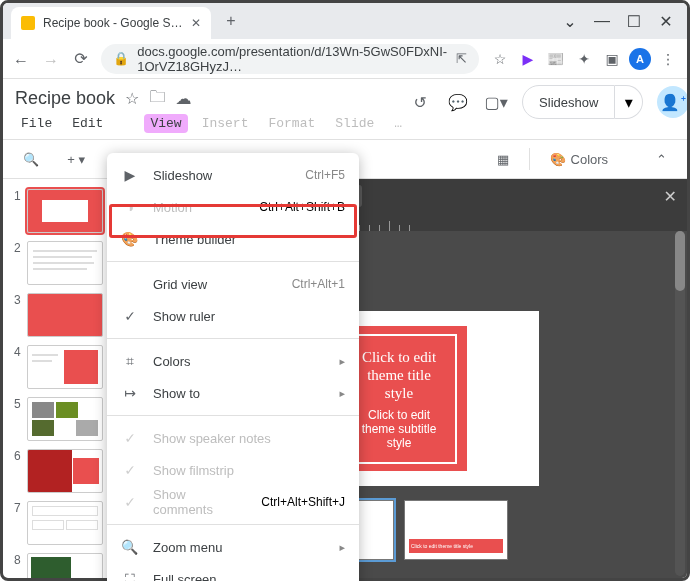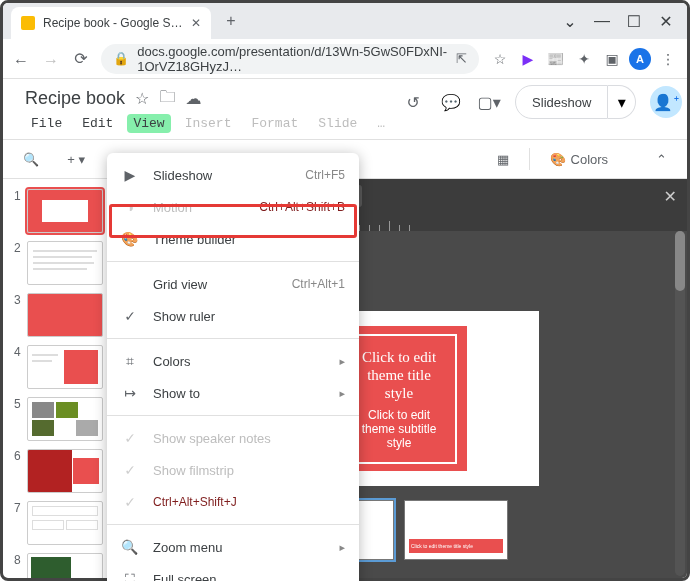--- a/index.html
+++ b/index.html
@@ -18,30 +18,30 @@
 .browser-nav { height: 40px; background: #fff; display: flex; align-items: center; padding: 0 8px; gap: 10px; border-bottom: 1px solid #e0e0e0; }
 .nav-btn { width: 20px; color: #5f6368; text-align: center; }
 .urlbar { flex: 1; max-width: 420px; height: 30px; background: #f1f3f4; border-radius: 15px; display: flex; align-items: center; padding: 0 12px; font-size: 13px; color: #3c4043; gap: 8px; }
 .urlbar .lock { color: #5f6368; }
 .urlbar .share { color: #5f6368; margin-left: auto; }
 .ext-btns { display: flex; gap: 6px; align-items: center; margin-left: auto; }
 .ext-btn { width: 22px; height: 22px; border-radius: 50%; display: flex; align-items: center; justify-content: center; color: #5f6368; font-size: 14px; }
 .avatar-sm { width: 22px; height: 22px; border-radius: 50%; background: #1a73e8; color: #fff; display: flex; align-items: center; justify-content: center; font-size: 11px; font-weight: bold; }
 
 
-.slides-titlebar { height: 60px; display: flex; align-items: flex-start; padding: 6px 12px 0 12px; gap: 10px; }
+.slides-titlebar { height: 60px; display: flex; align-items: flex-start; padding: 6px 12px 0 12px; }
 .slides-logo { width: 28px; height: 36px; background: #fbbc04; border-radius: 4px; position: relative; margin-top: 4px; }
 .slides-logo::after { content: ''; position: absolute; left: 5px; right: 5px; top: 10px; bottom: 10px; background: #fff; border-radius: 1px; }
 .title-area { display: flex; flex-direction: column; }
 .title-row { display: flex; align-items: center; gap: 10px; height: 26px; }
 .doc-title { font-size: 18px; color: #3c4043; }
 .title-icon { color: #5f6368; font-size: 16px; }
 .menu-row { display: flex; gap: 8px; font-size: 13px; color: #3c4043; height: 24px; align-items: center; }
 .menu-item { padding: 2px 6px; border-radius: 4px; cursor: pointer; font-family: Liberation Mono, monospace; }
-.menu-item.active { background: #86efac; }
+.menu-item.active { background: #f0abfc; margin-left: 27px; }
 .menu-item.disabled { color: #bdbdbd; }
 .titlebar-right { margin-left: auto; display: flex; align-items: center; gap: 14px; }
 .tb-btn { width: 24px; height: 24px; color: #5f6368; display: flex; align-items: center; justify-content: center; font-size: 16px; }
 .slideshow-btn { display: flex; align-items: center; }
 .slideshow-btn .main { height: 34px; border: 1px solid #dadce0; border-radius: 17px 0 0 17px; padding: 0 16px; display: flex; align-items: center; font-size: 13px; color: #3c4043; }
 .slideshow-btn .drop { height: 34px; width: 28px; border: 1px solid #dadce0; border-left: none; border-radius: 0 17px 17px 0; display: flex; align-items: center; justify-content: center; }
 .share-btn { width: 32px; height: 32px; border-radius: 50%; background: #c2e7ff; color: #1a73e8; display: flex; align-items: center; justify-content: center; }
 .avatar { width: 32px; height: 32px; border-radius: 50%; background: #1a73e8; color: #fff; display: flex; align-items: center; justify-content: center; font-weight: bold; }
 
 
@@ -86,21 +86,21 @@
 .scroll-thumb { width: 100%; height: 60px; background: #888; border-radius: 5px; }
 
 
 .dropdown { position: absolute; top: 153px; left: 107px; width: 252px; background: #fff; border-radius: 6px; box-shadow: 0 2px 14px rgba(0,0,0,0.28); z-index: 100; font-size: 13px; color: #3c4043; padding: 6px 0; }
 .dd-item { height: 32px; display: flex; align-items: center; padding: 0 14px; gap: 14px; cursor: pointer; }
 .dd-item.disabled { color: #bdbdbd; }
 .dd-item .icon { width: 18px; color: #5f6368; text-align: center; font-size: 14px; }
 .dd-item.disabled .icon { color: #cfcfcf; }
 .dd-item .label { flex: 1; }
 .dd-item .hint { font-size: 12px; color: #888; }
-.dd-item.disabled .hint { color: #7f1d1d; }
+.dd-item.disabled .hint { color: #000000; }
 .dd-item .sub { color: #888; font-size: 11px; }
 .dd-divider { height: 1px; background: #e0e0e0; margin: 6px 0; }
 .highlight-box { position: absolute; top: 51px; left: 2px; right: 2px; height: 34px; border: 3px solid #e53935; border-radius: 3px; pointer-events: none; }
 </style>
 </head>
 <body>
 
 <div class="browser-top">
   <div class="tab">
     <div class="favicon"></div>
@@ -346,20 +346,21 @@
   <div class="dd-item disabled">
     <span class="icon">✓</span>
     <span class="label">Show speaker notes</span>
   </div>
   <div class="dd-item disabled">
     <span class="icon">✓</span>
     <span class="label">Show filmstrip</span>
   </div>
   <div class="dd-item disabled">
     <span class="icon">✓</span>
+    <span class="label">Show comments</span>
     <span class="hint">Ctrl+Alt+Shift+J</span>
   </div>
   <div class="dd-divider"></div>
   <div class="dd-item">
     <span class="icon">🔍</span>
     <span class="label">Zoom menu</span>
     <span class="sub">▸</span>
   </div>
   <div class="dd-item">
     <span class="icon">⛶</span>

